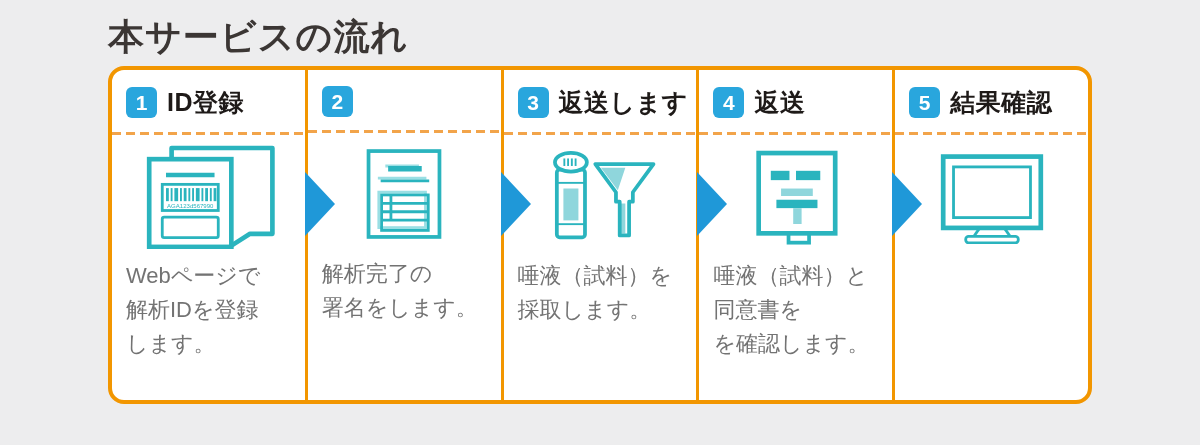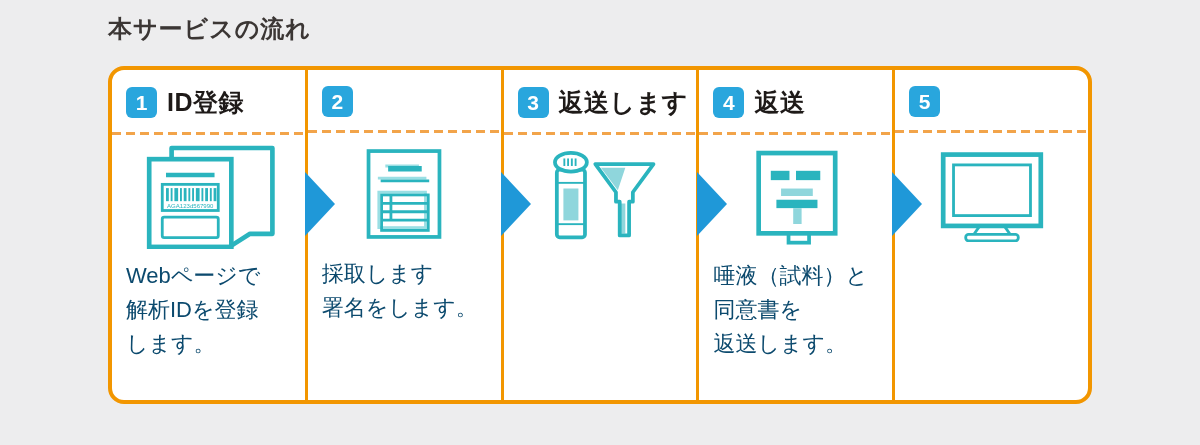--- a/index.html
+++ b/index.html
@@ -5,21 +5,21 @@
   * { margin:0; padding:0; box-sizing:border-box; }
   html,body { width:1200px; height:445px; }
   body {
     background:#ededee;
     font-family:"Liberation Sans","DejaVu Sans",sans-serif;
     position:relative;
     overflow:hidden;
   }
   .section-title {
     position:absolute; left:108px; top:13px;
-    font-size:24px; font-weight:800; color:#3b3634; letter-spacing:1px;
+    font-size:36px; font-weight:800; color:#3b3634; letter-spacing:1px;
   }
   .flow-box {
     position:absolute; left:108px; top:66px;
     width:984px; height:338px;
     background:#ffffff;
     border:4px solid #f29600;
     border-radius:16px;
     display:flex;
   }
   .col { flex:1 1 0; min-width:0; position:relative; }
@@ -43,21 +43,21 @@
   .dashed-separator {
     height:3px;
     background:repeating-linear-gradient(90deg,#f2a44a 0 9px,transparent 9px 14px);
   }
   .icon-area {
     height:122px;
     display:flex; align-items:center; justify-content:center;
   }
   .step-desc {
     padding:2px 8px 0 14px;
-    font-size:22px; line-height:1.55; color:#0c4a6e;
+    font-size:22px; line-height:1.55; color:#737373;
     white-space:pre-line;
   }
   .flow-arrow {
     position:absolute; top:102px;
     width:30px; height:64px;
     pointer-events:none;
   }
   .flow-arrow.a1 { left:193px; }
   .flow-arrow.a2 { left:389px; }
   .flow-arrow.a3 { left:585px; }
@@ -125,21 +125,21 @@
           <line x1="35" y1="36" x2="87" y2="36" stroke="#2ab4be" stroke-width="3"></line>
           <g stroke="#2ab4be" stroke-width="3" fill="none">
             <rect x="36" y="51" width="50" height="38"></rect>
             <line x1="36" y1="60" x2="86" y2="60"></line>
             <line x1="36" y1="69" x2="86" y2="69"></line>
             <line x1="36" y1="78" x2="86" y2="78"></line>
             <line x1="46" y1="51" x2="46" y2="78"></line>
           </g>
         </svg>
       </div>
-      <p class="step-desc">採取します
+      <p class="step-desc">解析完了の
 署名をします。</p>
     </div>
 
     <div class="col">
       <div class="col-header">
         <span class="badge">3</span>
         <span class="step-title">返送します</span>
       </div>
       <div class="dashed-separator"></div>
       <div class="icon-area">
@@ -153,20 +153,22 @@
               <line x1="39" y1="10" x2="39" y2="18"></line>
           </g>
           <line x1="19" y1="36" x2="49" y2="36" stroke="#2ab4be" stroke-width="2"></line>
           <rect x="26" y="42" width="16" height="34" fill="#8fd6dc"></rect>
           <line x1="19" y1="80" x2="49" y2="80" stroke="#2ab4be" stroke-width="2"></line>
           <polygon points="66,20 92,20 84,44" fill="#8fd6dc"></polygon>
           <rect x="87" y="58" width="5" height="32" fill="#8fd6dc"></rect>
           <path d="M60 16 H122 L100 46 V56 H96 V92 H86 V56 H82 V46 Z" fill="none" stroke="#2ab4be" stroke-width="4" stroke-linejoin="round"></path>
         </svg>
       </div>
+      <p class="step-desc">唾液（試料）を
+採取します。</p>
     </div>
 
     <div class="col">
       <div class="col-header">
         <span class="badge">4</span>
         <span class="step-title">返送</span>
       </div>
       <div class="dashed-separator"></div>
       <div class="icon-area">
         <svg width="112" height="98" viewBox="0 0 120 104">
@@ -174,26 +176,27 @@
           <rect x="20" y="6" width="82" height="86" fill="#ffffff" stroke="#2ab4be" stroke-width="5"></rect>
           <rect x="33" y="25" width="20" height="10" fill="#2ab4be"></rect>
           <rect x="60" y="25" width="26" height="10" fill="#2ab4be"></rect>
           <rect x="44" y="44" width="34" height="8" fill="#8fd6dc"></rect>
           <rect x="39" y="56" width="44" height="9" fill="#2ab4be"></rect>
           <rect x="57" y="65" width="9" height="17" fill="#8fd6dc"></rect>
         </svg>
       </div>
       <p class="step-desc">唾液（試料）と
 同意書を
-返送します。</p>
+を確認します。</p>
     </div>
 
     <div class="col">
       <div class="col-header">
         <span class="badge">5</span>
+        <span class="step-title">結果確認</span>
       </div>
       <div class="dashed-separator"></div>
       <div class="icon-area">
         <svg width="122" height="96" viewBox="0 0 130 100">
           <rect x="13" y="8" width="104" height="76" fill="#ffffff" stroke="#2ab4be" stroke-width="5"></rect>
           <rect x="24" y="19" width="82" height="54" fill="#ffffff" stroke="#2ab4be" stroke-width="3"></rect>
           <line x1="52" y1="84" x2="45" y2="94" stroke="#2ab4be" stroke-width="3"></line>
           <line x1="78" y1="84" x2="85" y2="94" stroke="#2ab4be" stroke-width="3"></line>
           <rect x="37" y="93" width="56" height="7" rx="3" fill="#ffffff" stroke="#2ab4be" stroke-width="3"></rect>
         </svg>

